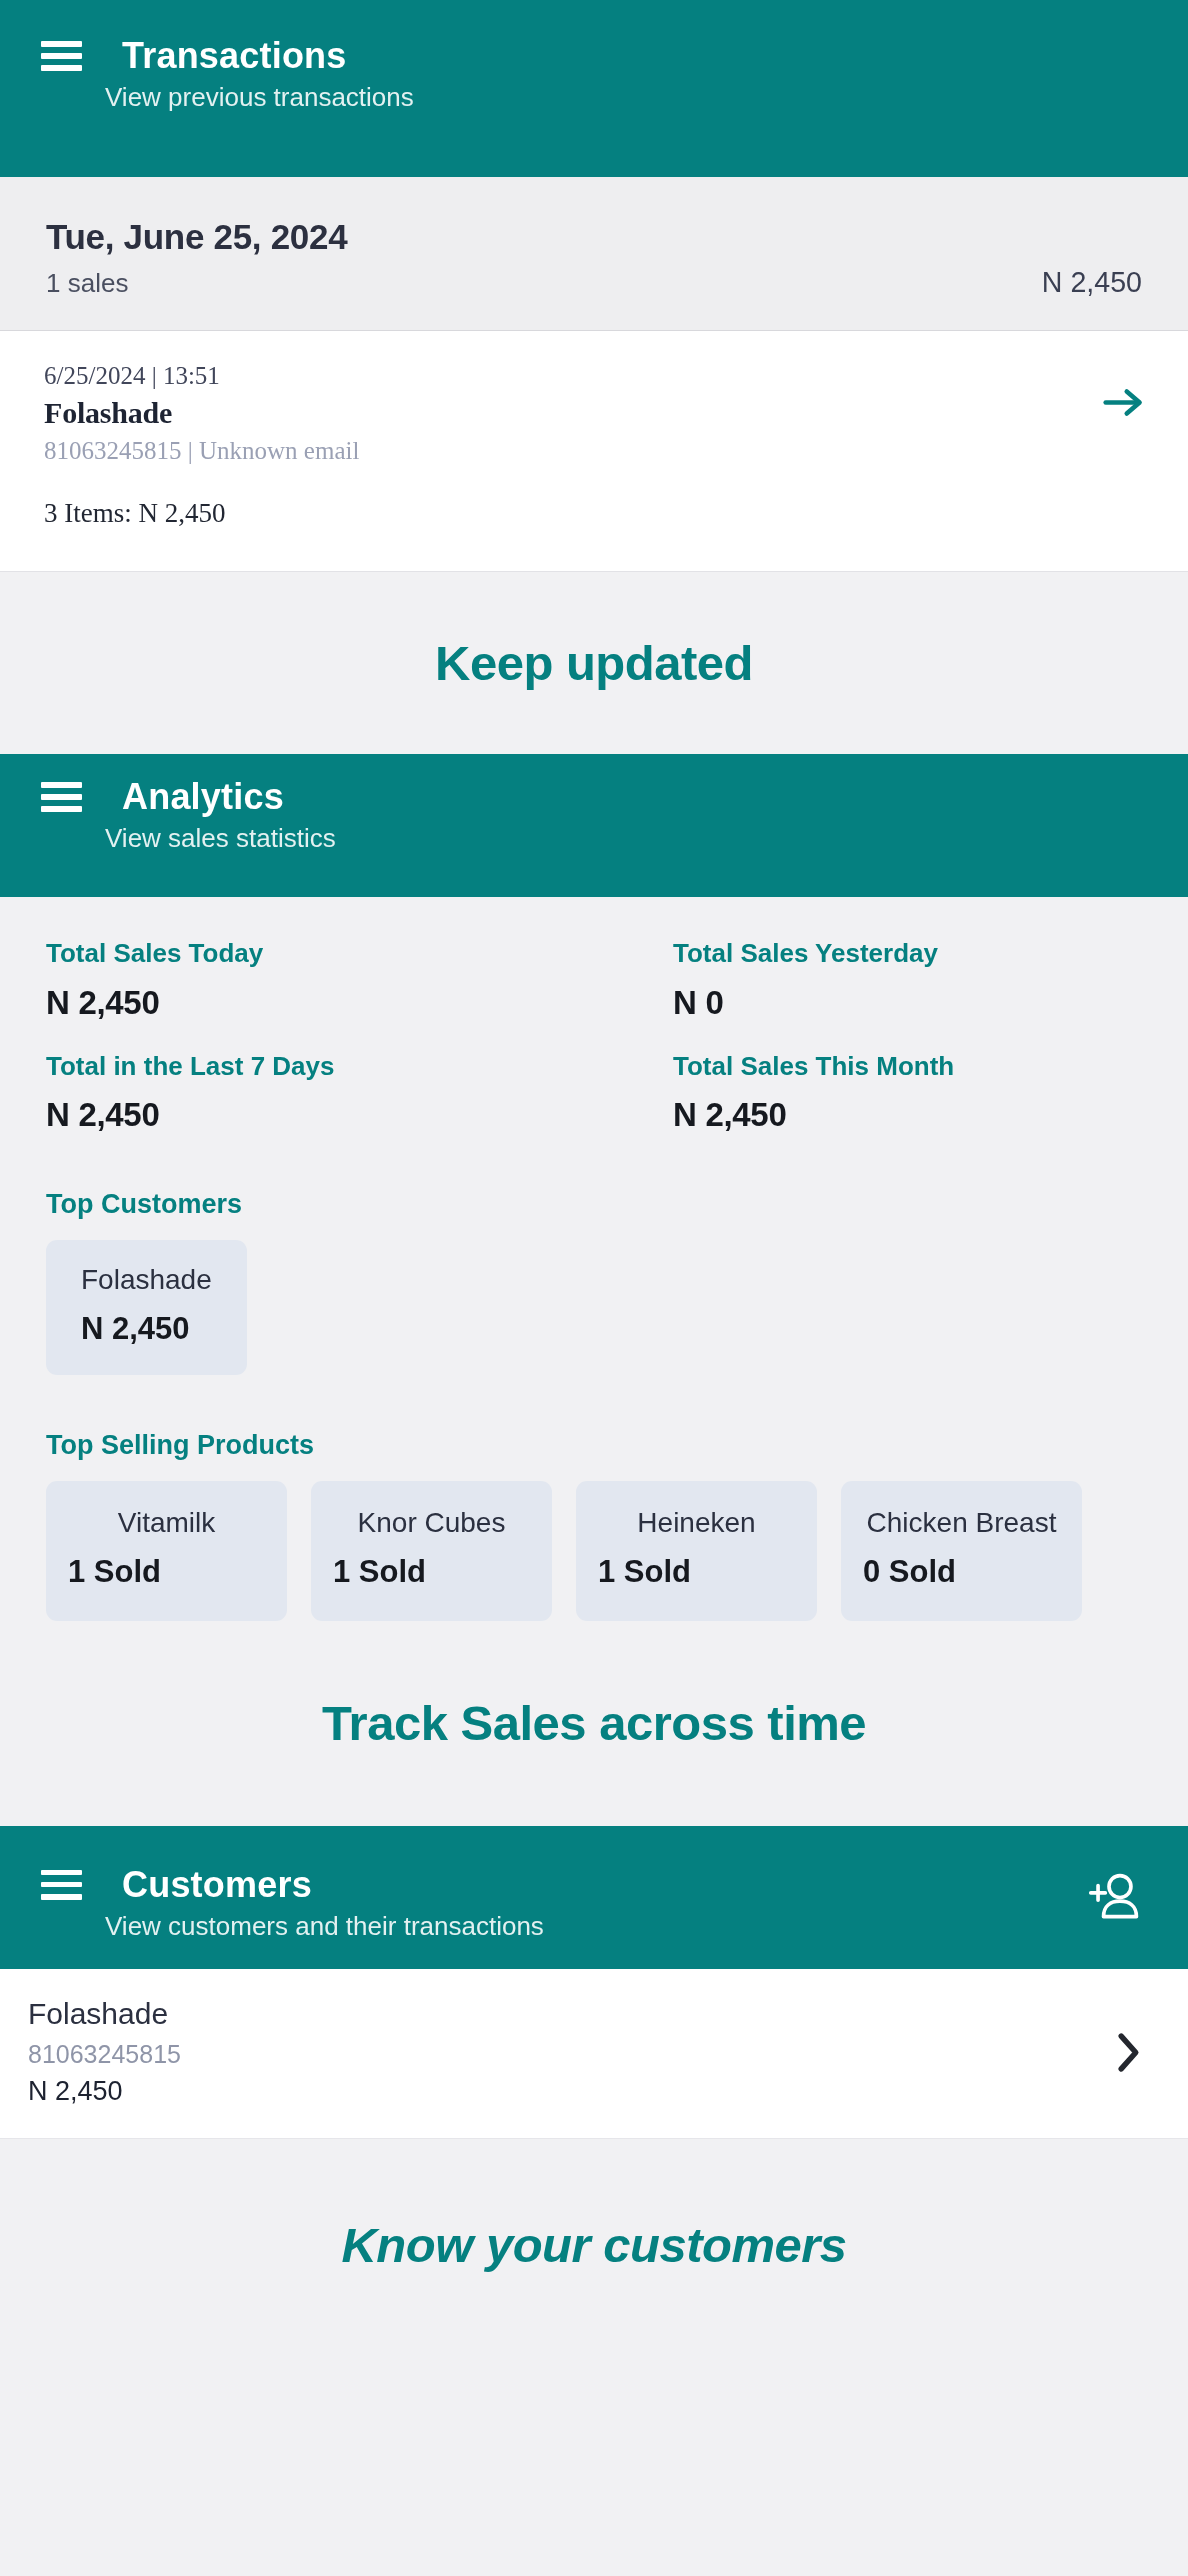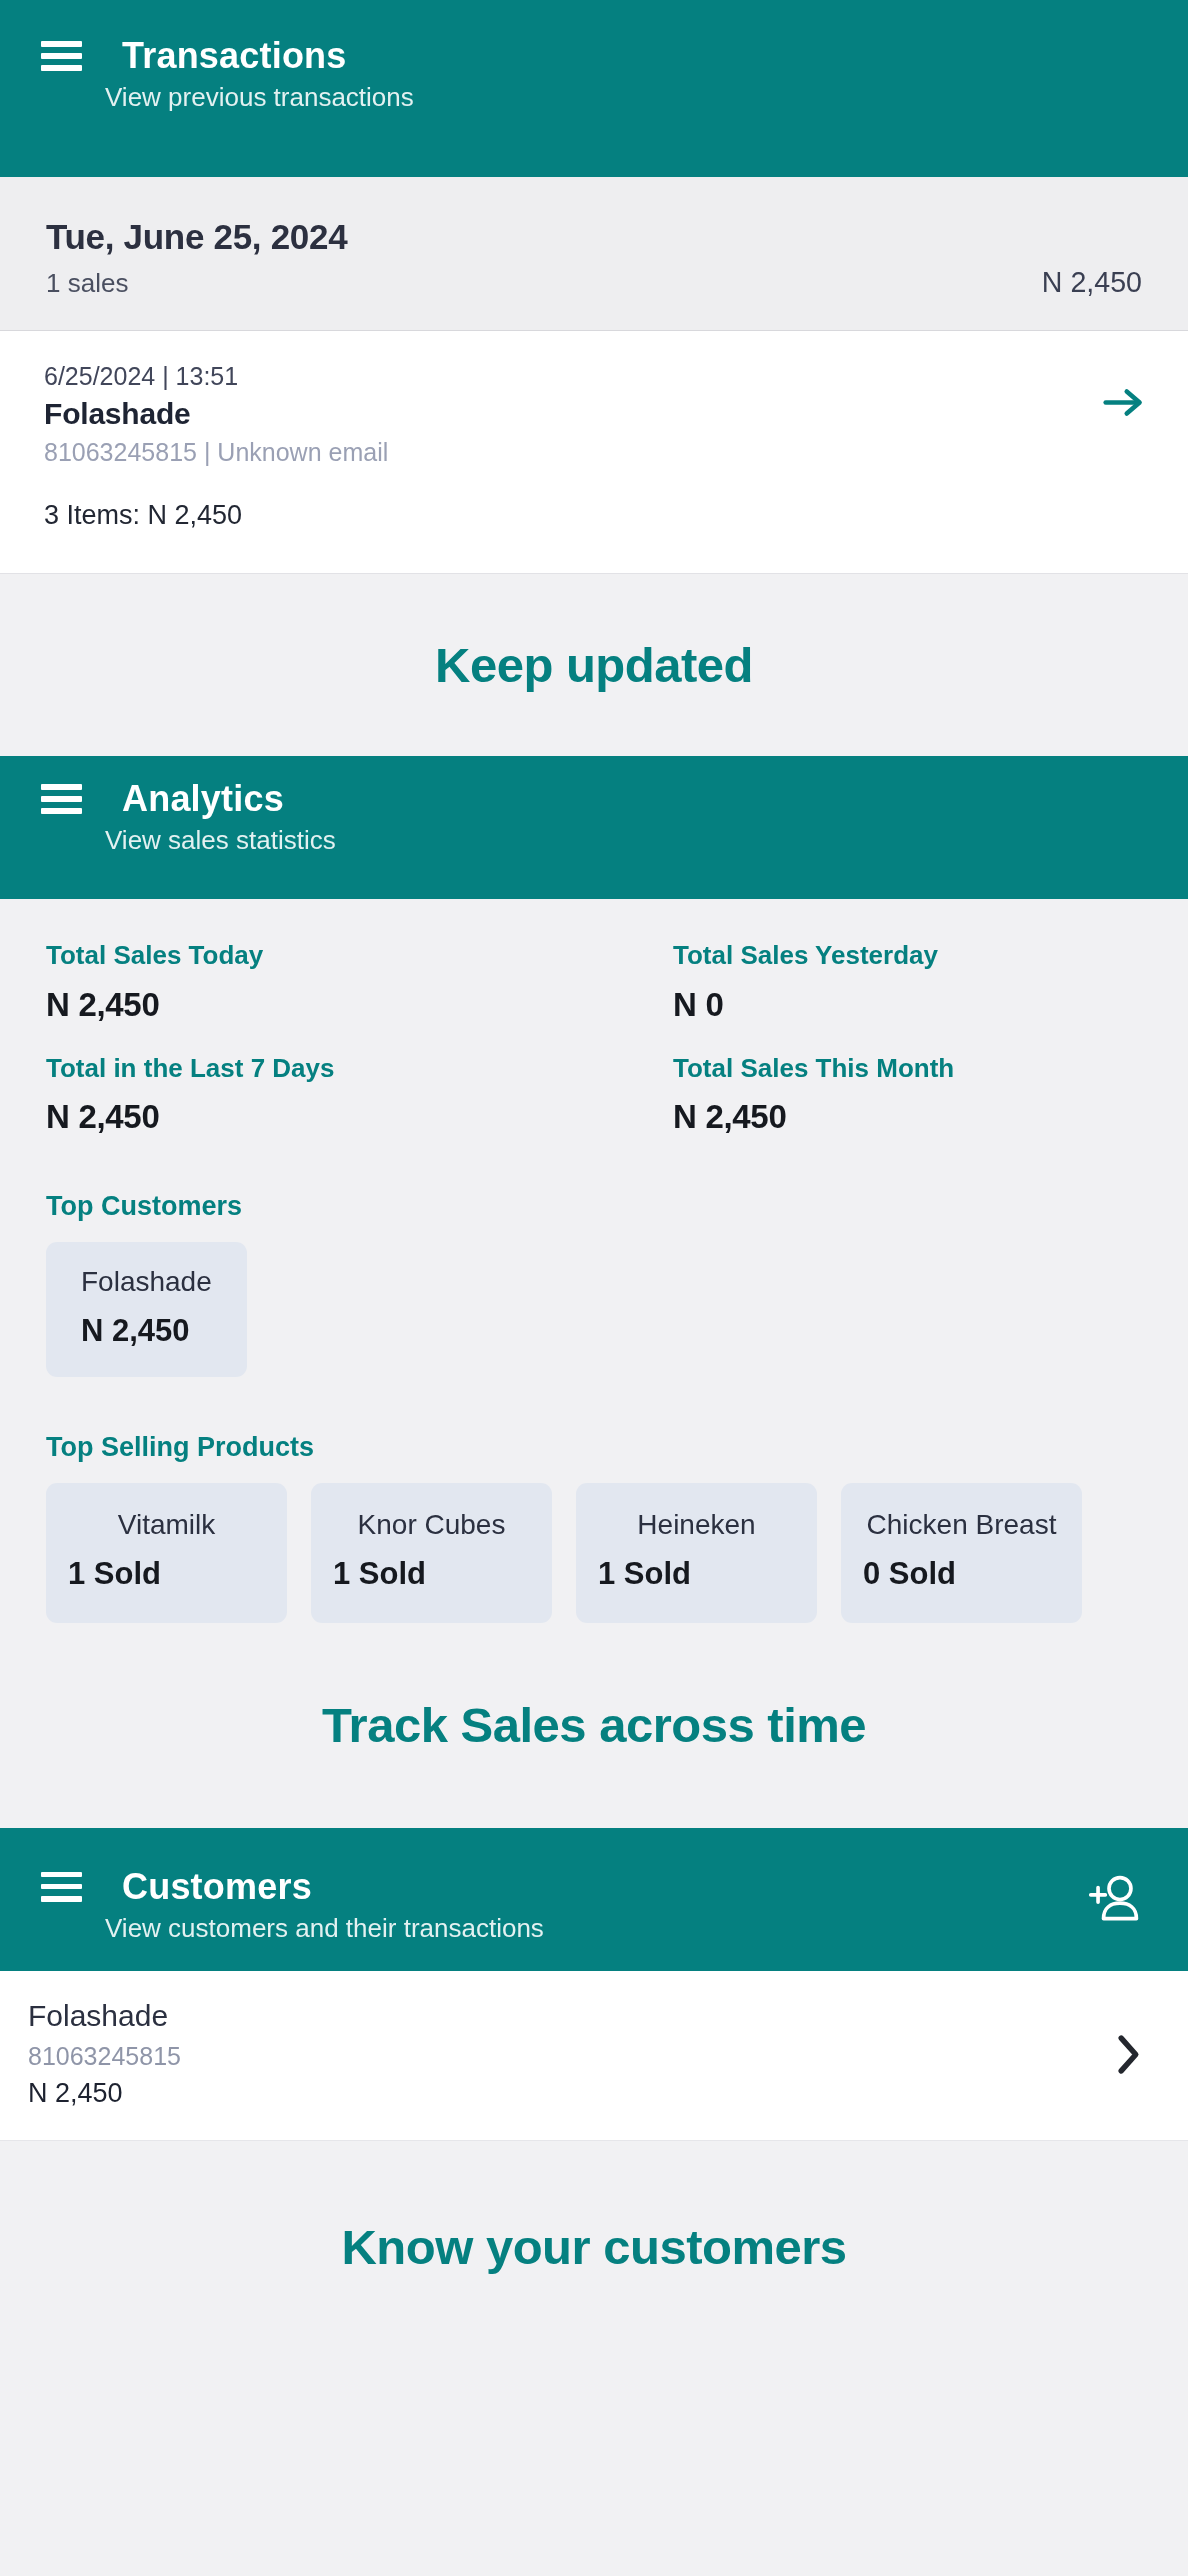--- a/index.html
+++ b/index.html
@@ -32,21 +32,21 @@
   .date-band {
     background: #eeeef0;
     padding: 40px 46px 31px 46px;
     border-bottom: 1.8px solid #d8d8dc;
   }
   .date-band .date-title { font-size: 35px; font-weight: bold; color: #2c3040; letter-spacing: -0.3px; }
   .date-band .date-row { display: flex; align-items: flex-end; justify-content: space-between; margin-top: 9.2px; }
   .date-band .sales-count { font-size: 26px; color: #4a4f60; }
   .date-band .day-total { font-size: 28.6px; color: #3a3f52; }
 
-  .txn-card { background: #ffffff; padding: 31px 44px 42px 44px; position: relative; border-bottom: 1.8px solid #e2e2e6; }
+  .txn-card { background: #ffffff; padding: 31px 44px 42px 44px; position: relative; border-bottom: 1.8px solid #e2e2e6; font-family: Liberation Serif, serif; }
   .txn-datetime { font-size: 25px; color: #41465a; }
   .txn-name { font-size: 30px; font-weight: bold; color: #1e2433; margin-top: 5.5px; letter-spacing: -0.2px; }
   .txn-contact { font-size: 25px; color: #9aa0b4; margin-top: 7.4px; }
   .txn-items { font-size: 27px; color: #222733; margin-top: 33px; }
   .txn-arrow { position: absolute; right: 42px; top: 53px; }
 
   
   .promo { background: #f1f1f3; display: flex; align-items: center; justify-content: center; }
   .promo-text { color: #058080; font-size: 49px; font-weight: bold; letter-spacing: -0.5px; }
 
@@ -212,18 +212,18 @@
     <div class="cust-name">Folashade</div>
     <div class="cust-phone">81063245815</div>
     <div class="cust-total">N 2,450</div>
     <div class="cust-chevron">
       <svg width="31" height="46" viewBox="0 0 34 50" fill="none" aria-hidden="true">
         <path d="M9 7 L25 25 L9 43" stroke="#24272e" stroke-width="6" stroke-linecap="round" stroke-linejoin="round" fill="none"></path>
       </svg>
     </div>
   </div>
 
-  <div class="promo" style="height:212px;">
+  <div class="promo" style="height:212px;font-style:italic;">
     <div class="promo-text">Know your customers</div>
   </div>
 
 </div>
 
 
 </body></html>

